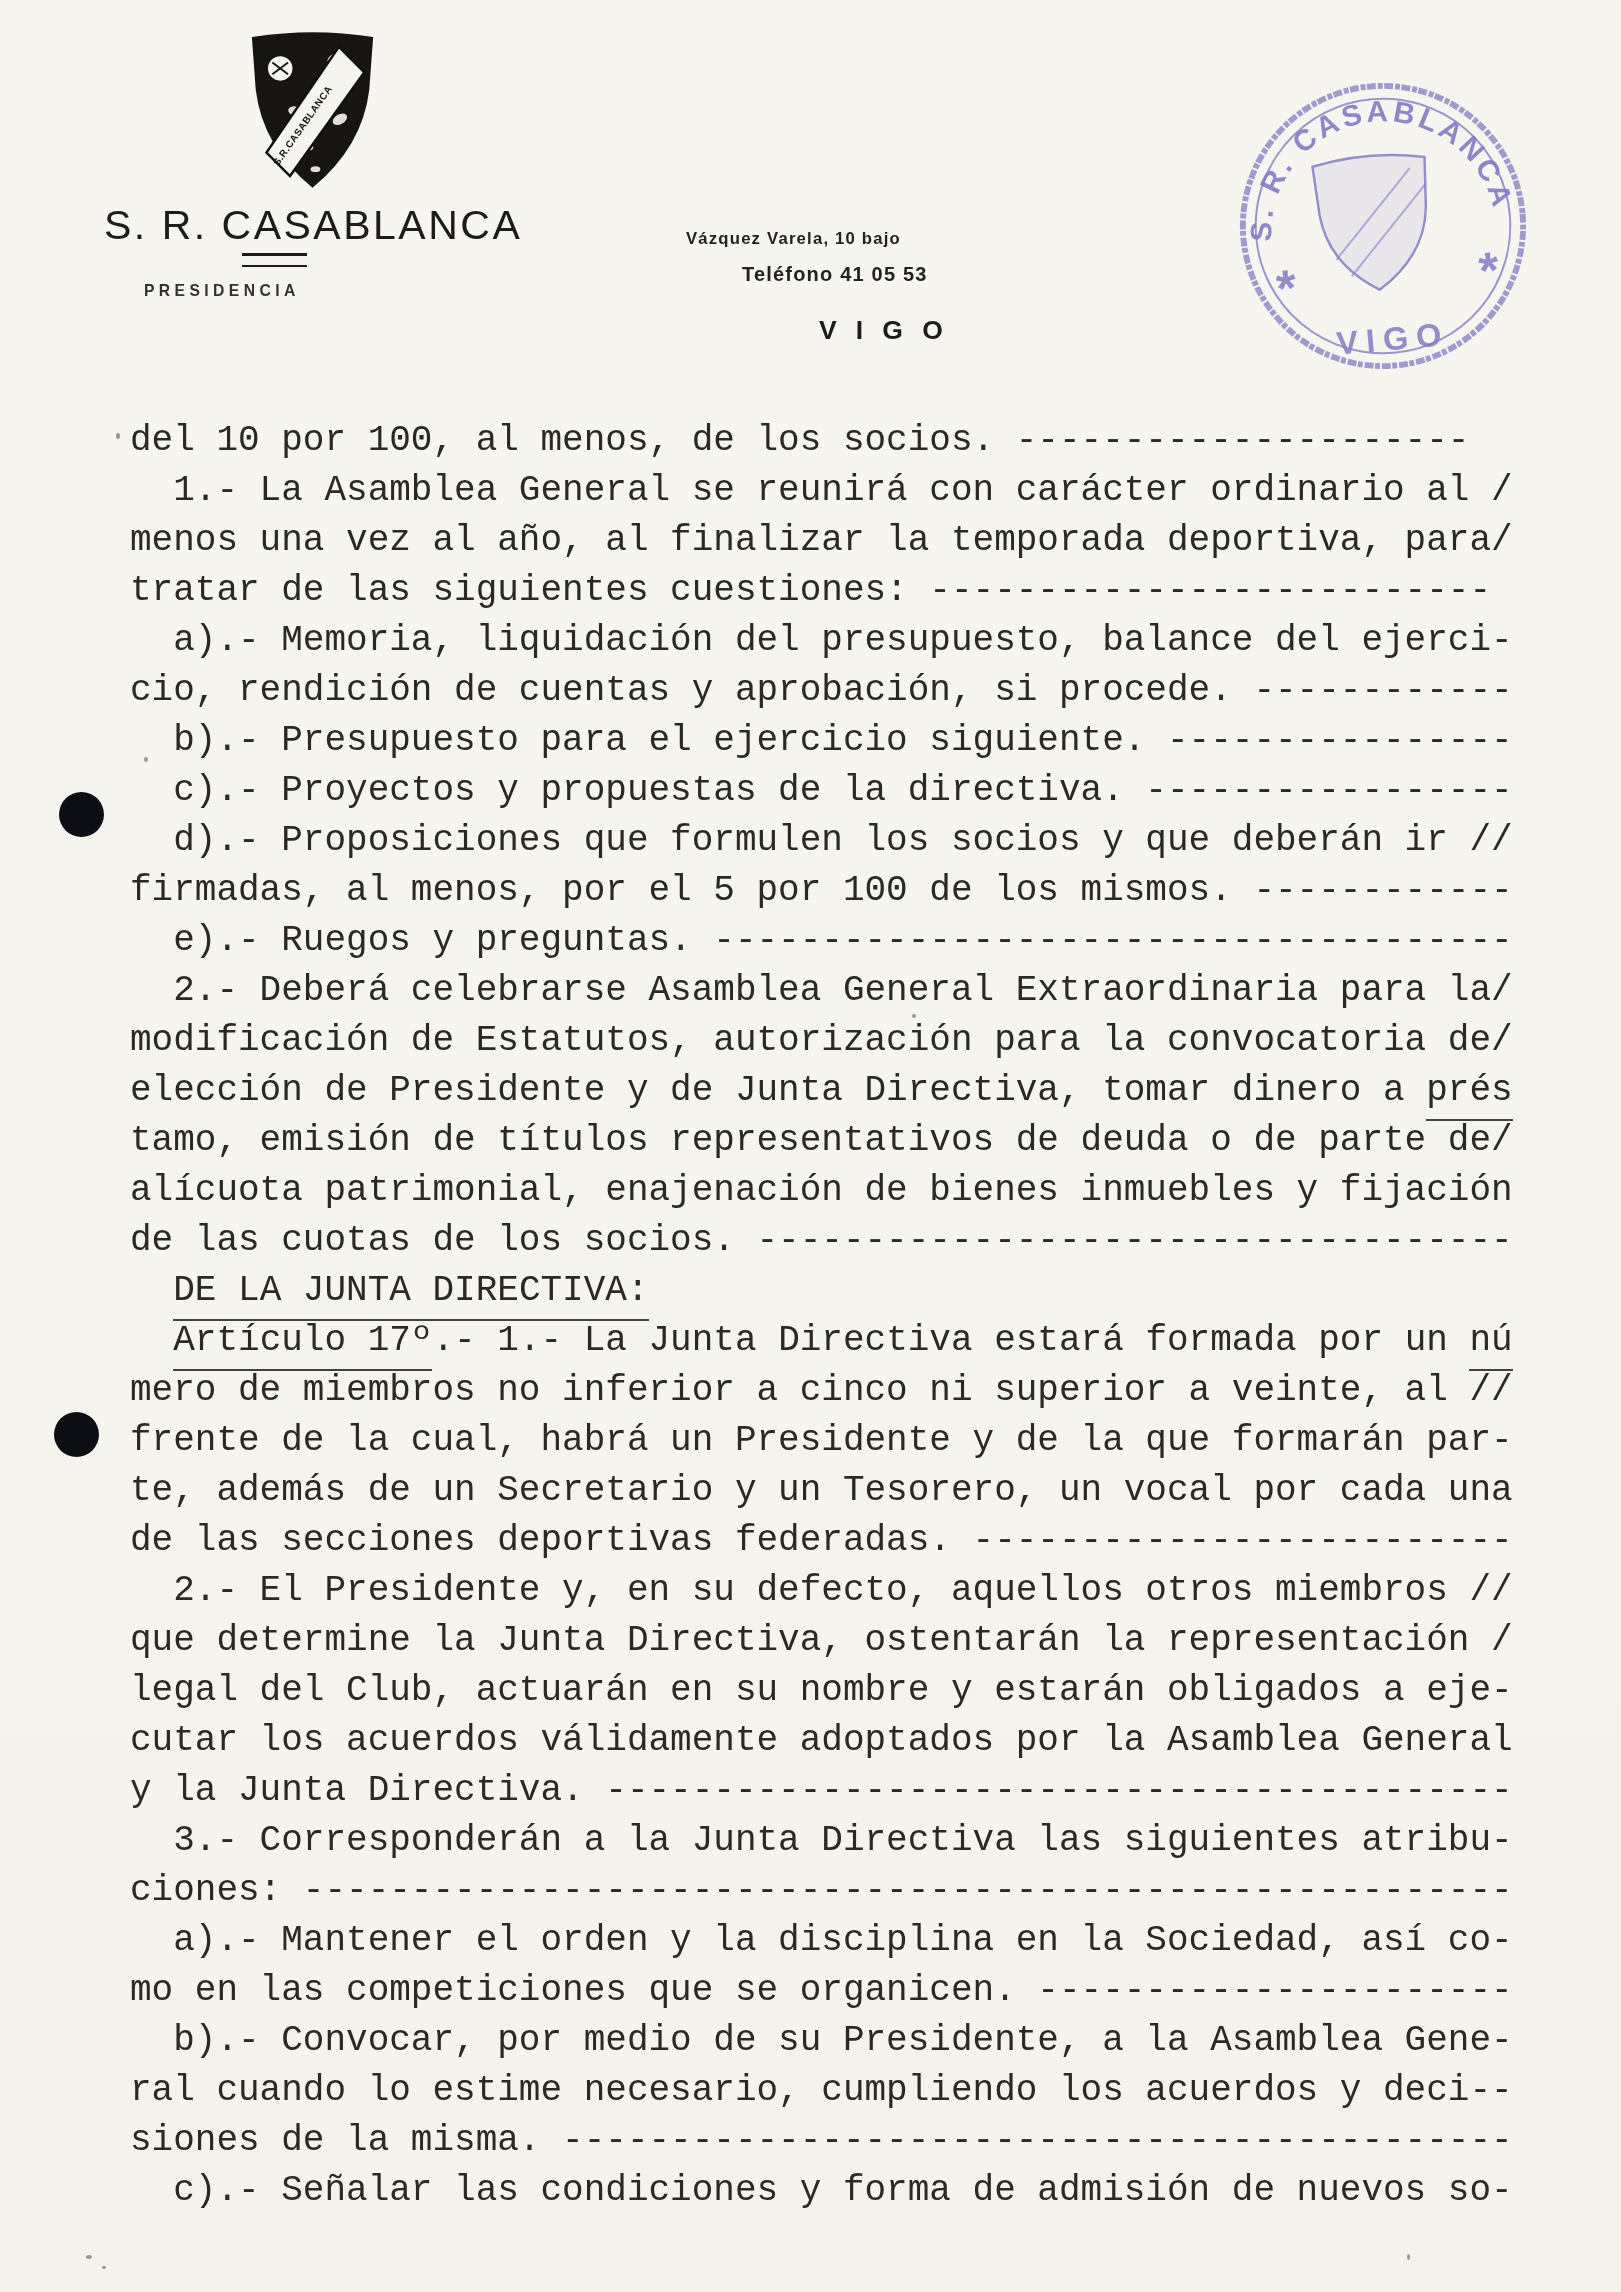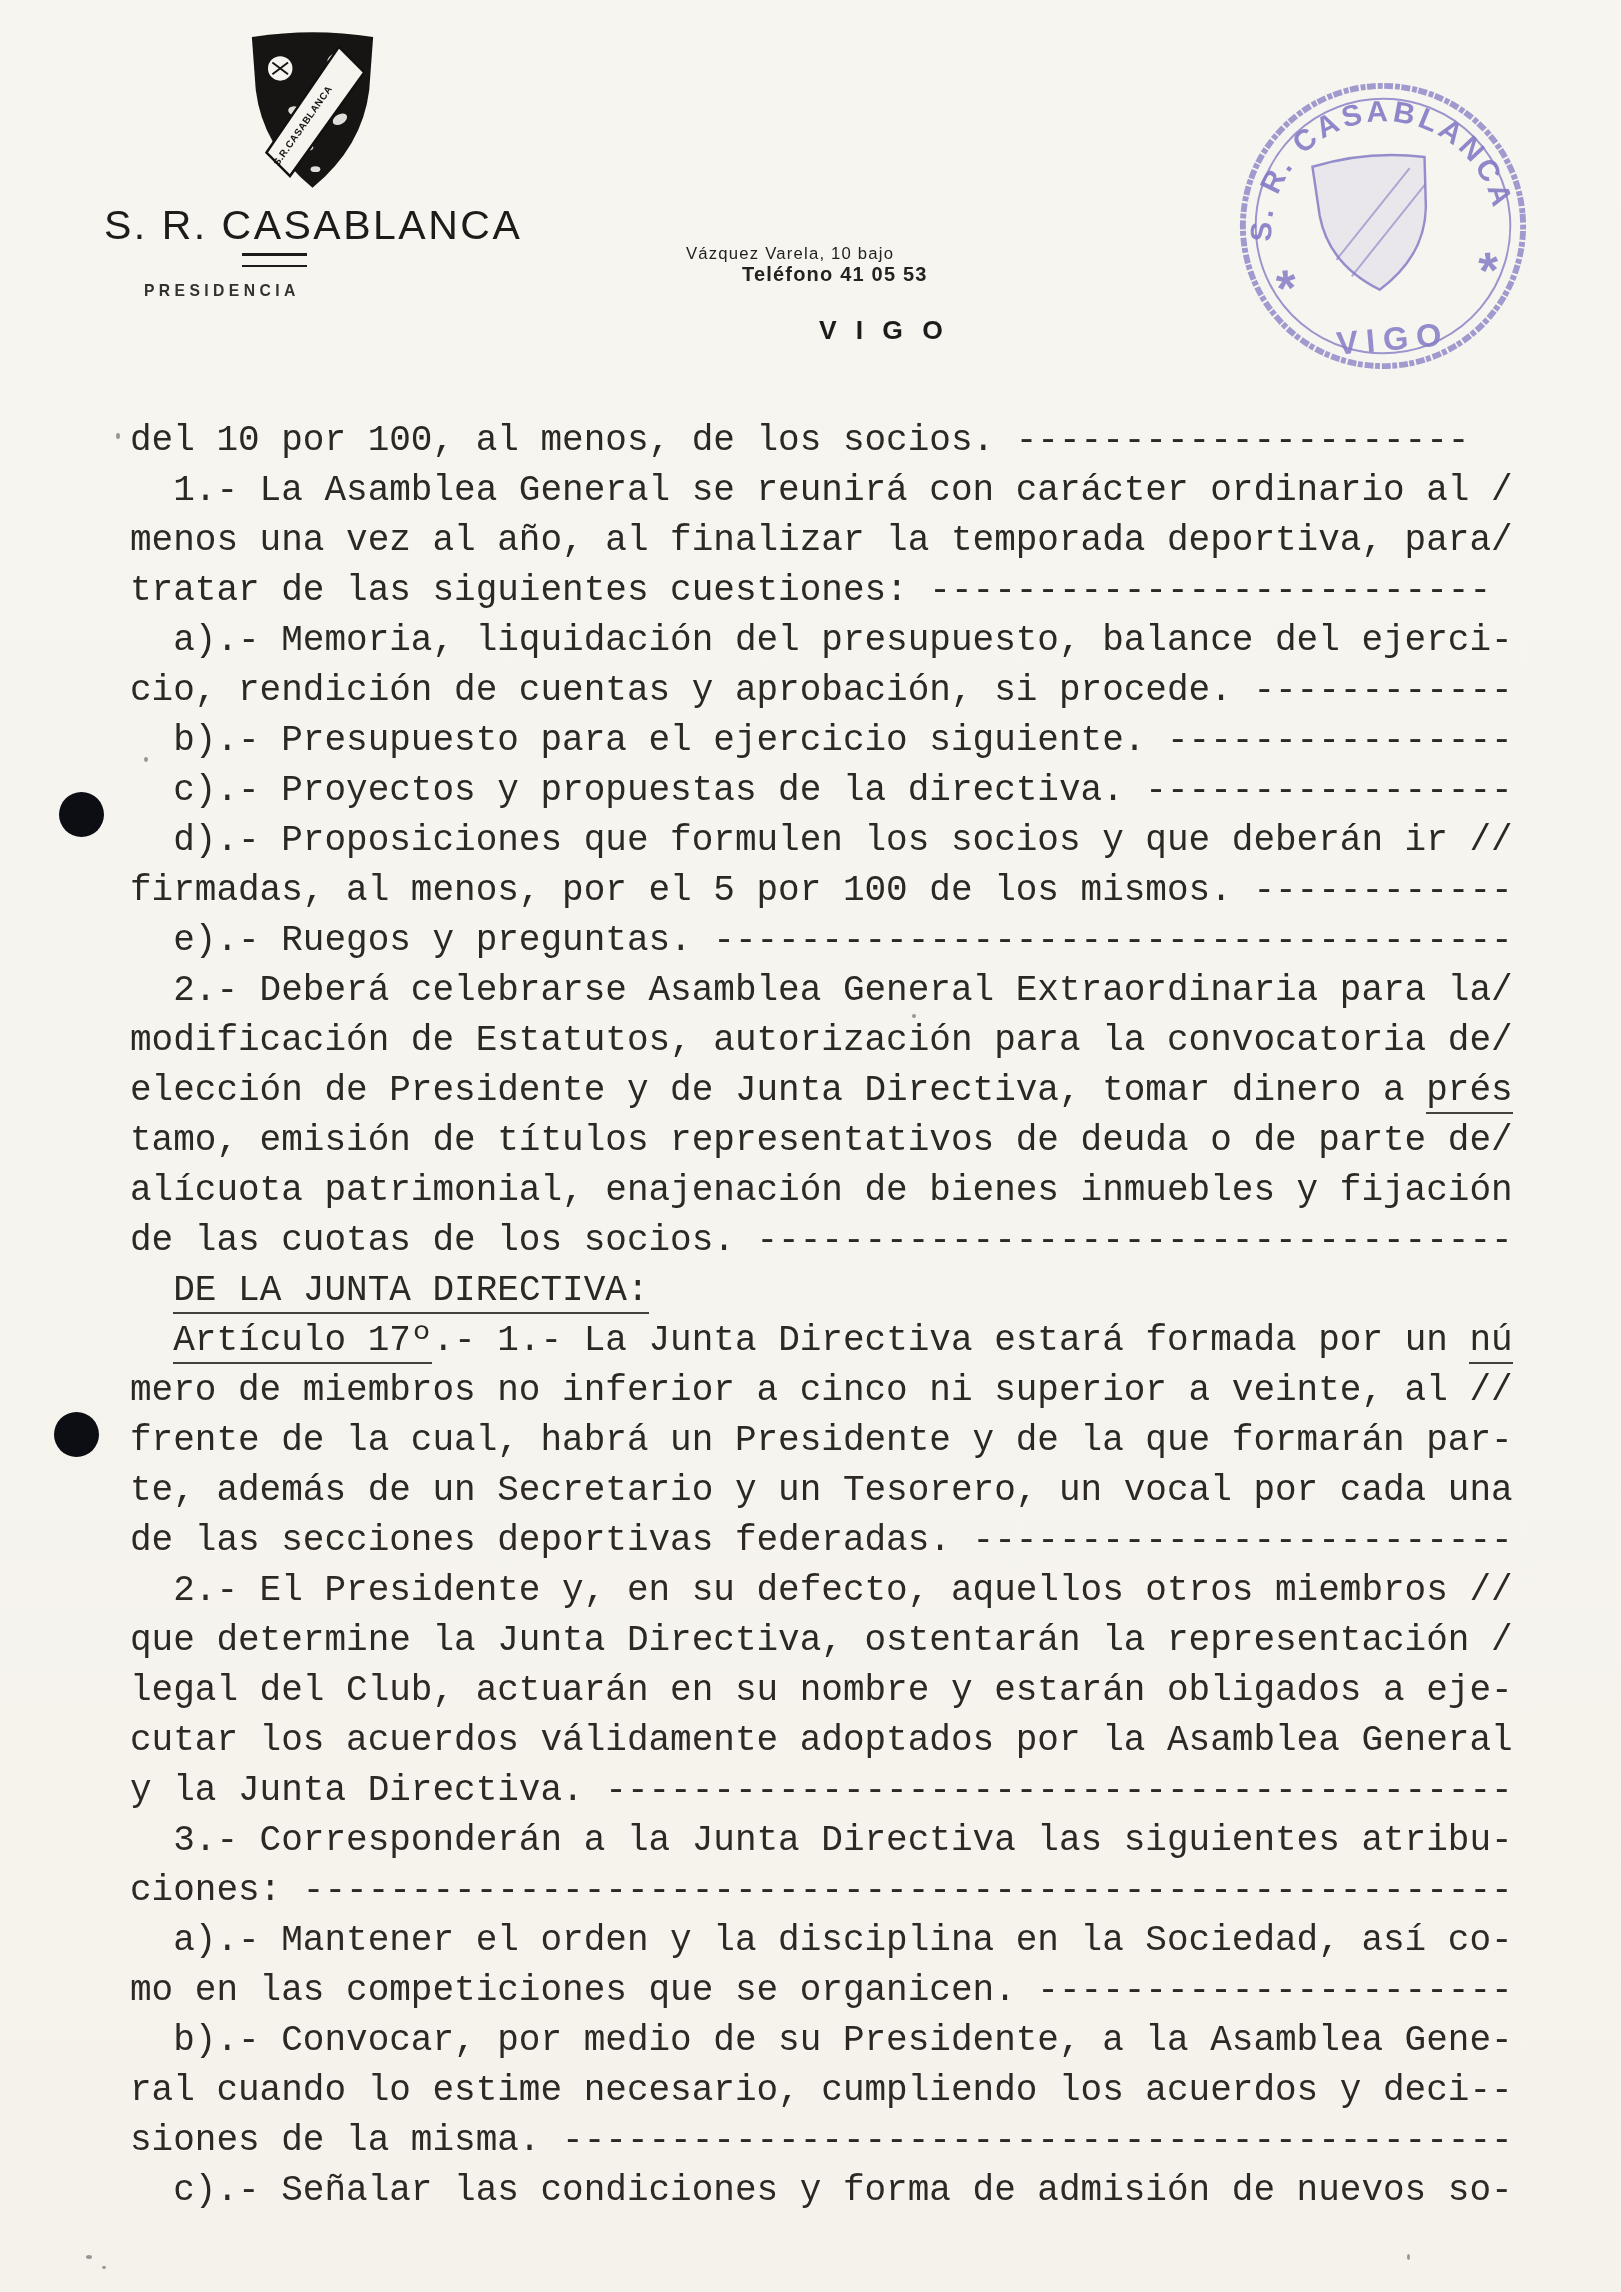--- a/index.html
+++ b/index.html
@@ -18,38 +18,38 @@
     font-size:41px;letter-spacing:2.5px;color:#1d1c1a;white-space:nowrap;
   }
   .name-rule{
     position:absolute;left:242px;top:253px;width:65px;height:8.8px;
     border-top:3.9px solid #1b1b1b;border-bottom:2.9px solid #1b1b1b;
   }
   .dept{
     position:absolute;left:144px;top:282px;
     font-size:15.7px;font-weight:bold;letter-spacing:4.4px;color:#33322f;white-space:nowrap;
   }
-  .addr1{position:absolute;left:686px;top:244px;font-size:16.7px;font-weight:normal;letter-spacing:1.2px;color:#23221f;white-space:nowrap;text-align:center;}
+  .addr1{position:absolute;left:686px;top:229px;font-size:16.7px;font-weight:bold;letter-spacing:1.2px;color:#23221f;white-space:nowrap;text-align:center;}
   .addr2{position:absolute;left:742px;top:263px;font-size:20px;font-weight:bold;letter-spacing:1.2px;color:#23221f;white-space:nowrap;}
   .addr-city{position:absolute;left:819px;top:287px;font-size:26.5px;font-weight:bold;letter-spacing:5.9px;color:#1d1c1a;white-space:nowrap;margin-top:28px;}
   .stamp{position:absolute;left:1235px;top:76px;width:296px;height:300px;transform:rotate(-5deg);opacity:.93;}
   
   .punch{position:absolute;width:45px;height:45px;border-radius:50%;background:#0d0d14;}
   .punch.p1{left:59px;top:792px;}
   .punch.p2{left:54px;top:1412px;}
   .speck{position:absolute;border-radius:50%;background:#4a4a46;opacity:.55;}
   
   .doc{
     position:absolute;left:130px;top:416px;width:1411px;
     font-family:"Liberation Mono","DejaVu Sans Mono",monospace;
     font-size:36px;line-height:50px;color:#2c2924;
     white-space:pre;
   }
   .doc .line{height:50px;}
-  .doc .u{border-bottom:2.9px solid rgba(44,41,36,.88);padding-bottom:1px;}
+  .doc .u{border-bottom:2.9px solid rgba(44,41,36,.88);padding-bottom:8px;}
   
   .stamp .ink{stroke:var(--stamp-ink,#7c73c2);}
   .stamp .inkf{fill:var(--stamp-ink,#7c73c2);}
 </style>
 </head>
 <body>
 
 <div class="page">
 
   <svg class="crest" viewBox="0 0 138 168">

